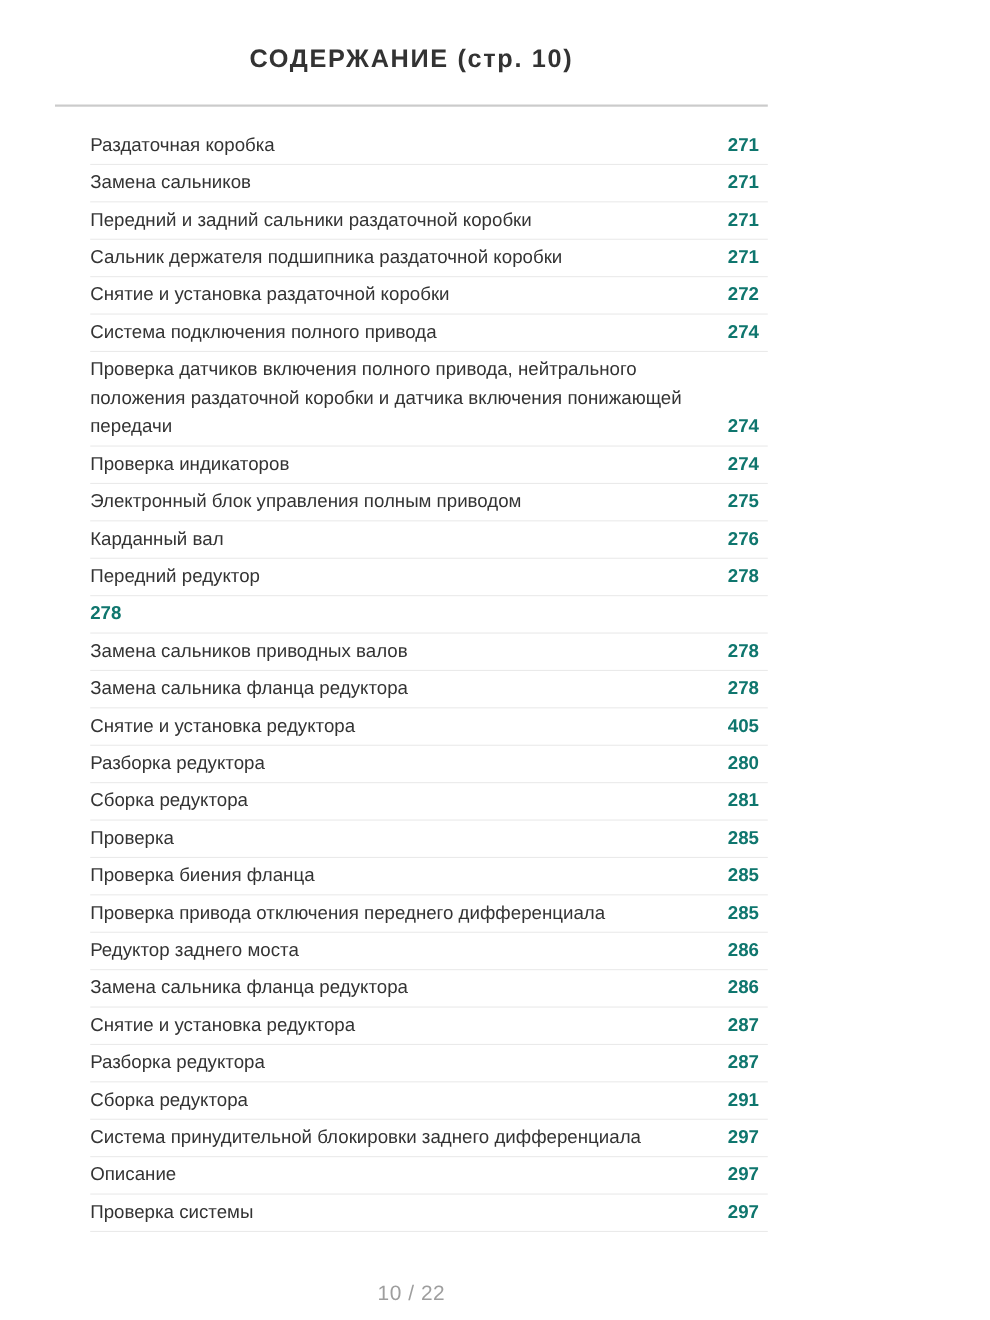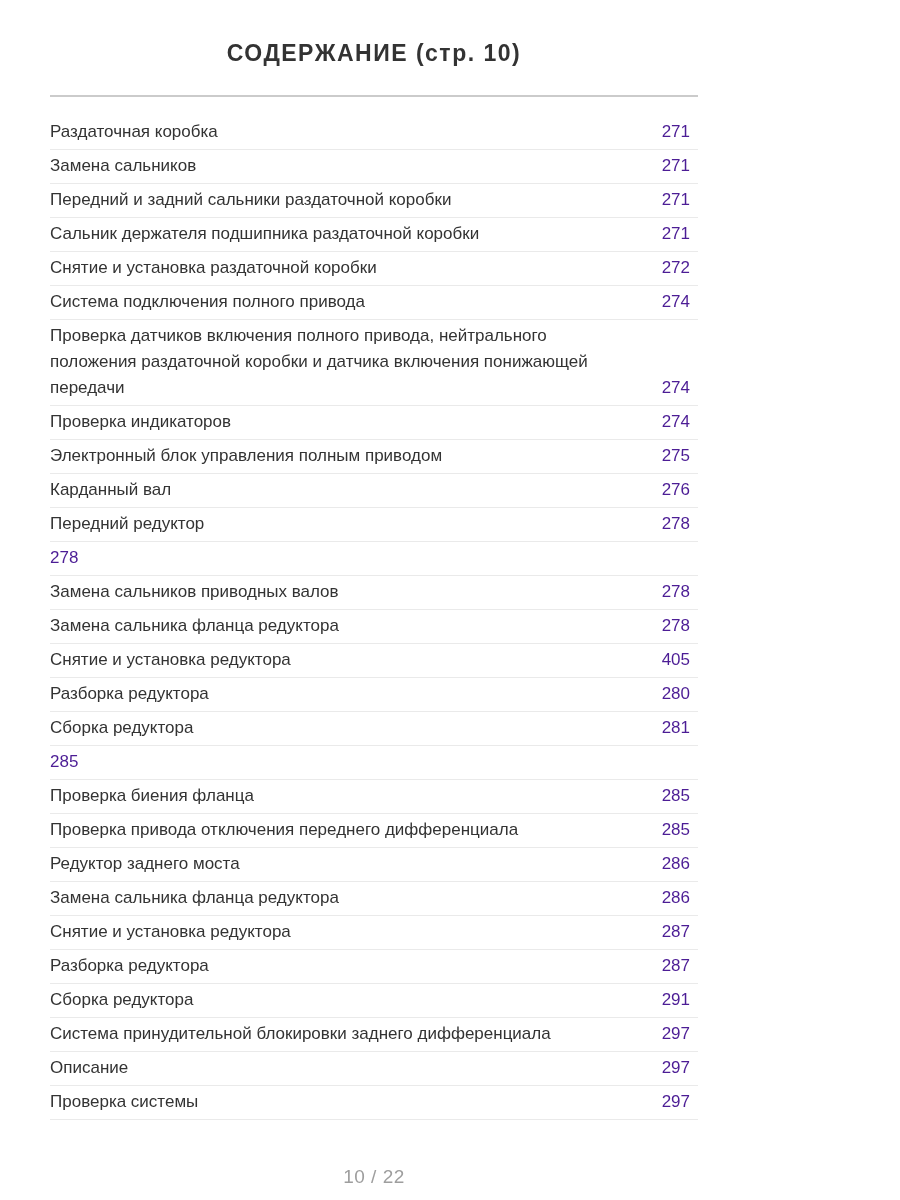--- a/index.html
+++ b/index.html
@@ -42,31 +42,33 @@
   }
   .toc-row {
     display: flex;
     justify-content: space-between;
     align-items: flex-end;
     border-bottom: 1px solid #eaeaea;
     padding: 3px 0 4px 0;
     min-height: 26px;
     font-size: 17px;
     line-height: 26px;
+    margin-left: 32px;
   }
   .toc-label {
     flex: 1 1 auto;
     padding-right: 28px;
     color: #333333;
   }
   .toc-page {
     flex: 0 0 auto;
-    color: #4c1d95;
+    color: #0f766e;
     white-space: nowrap;
     padding-right: 8px;
+    font-weight: bold;
   }
   .footer {
     margin-top: 46px;
     text-align: center;
     font-size: 19px;
     letter-spacing: 0.5px;
     color: #9e9e9e;
   }
 </style>
 </head>
@@ -157,20 +159,21 @@
     <span class="toc-label">Разборка редуктора</span>
     <span class="toc-page">280</span>
   </div>
 
   <div class="toc-row">
     <span class="toc-label">Сборка редуктора</span>
     <span class="toc-page">281</span>
   </div>
 
   <div class="toc-row">
+    <span class="toc-label">Проверка</span>
     <span class="toc-page">285</span>
   </div>
 
   <div class="toc-row">
     <span class="toc-label">Проверка биения фланца</span>
     <span class="toc-page">285</span>
   </div>
 
   <div class="toc-row">
     <span class="toc-label">Проверка привода отключения переднего дифференциала</span>

